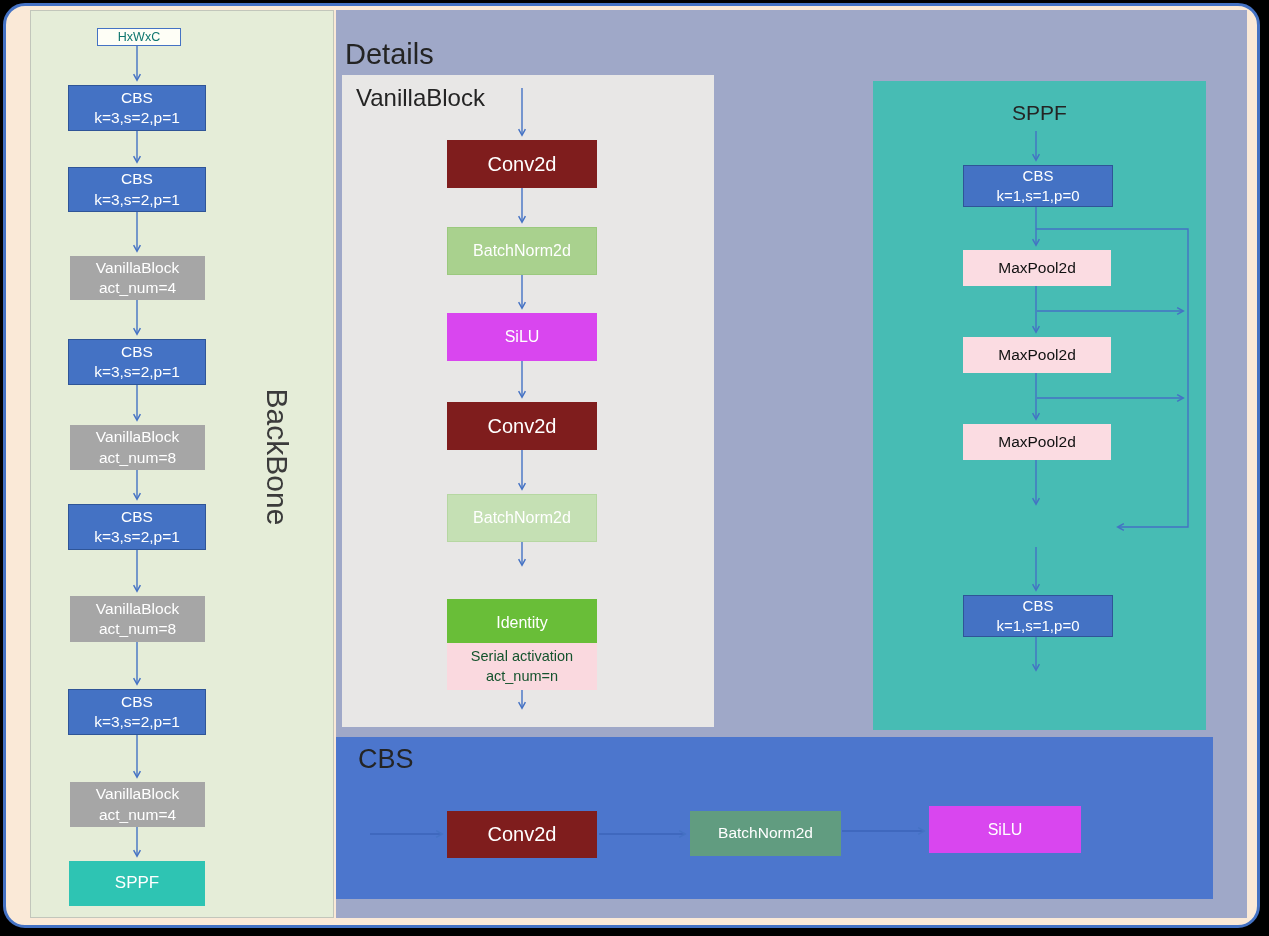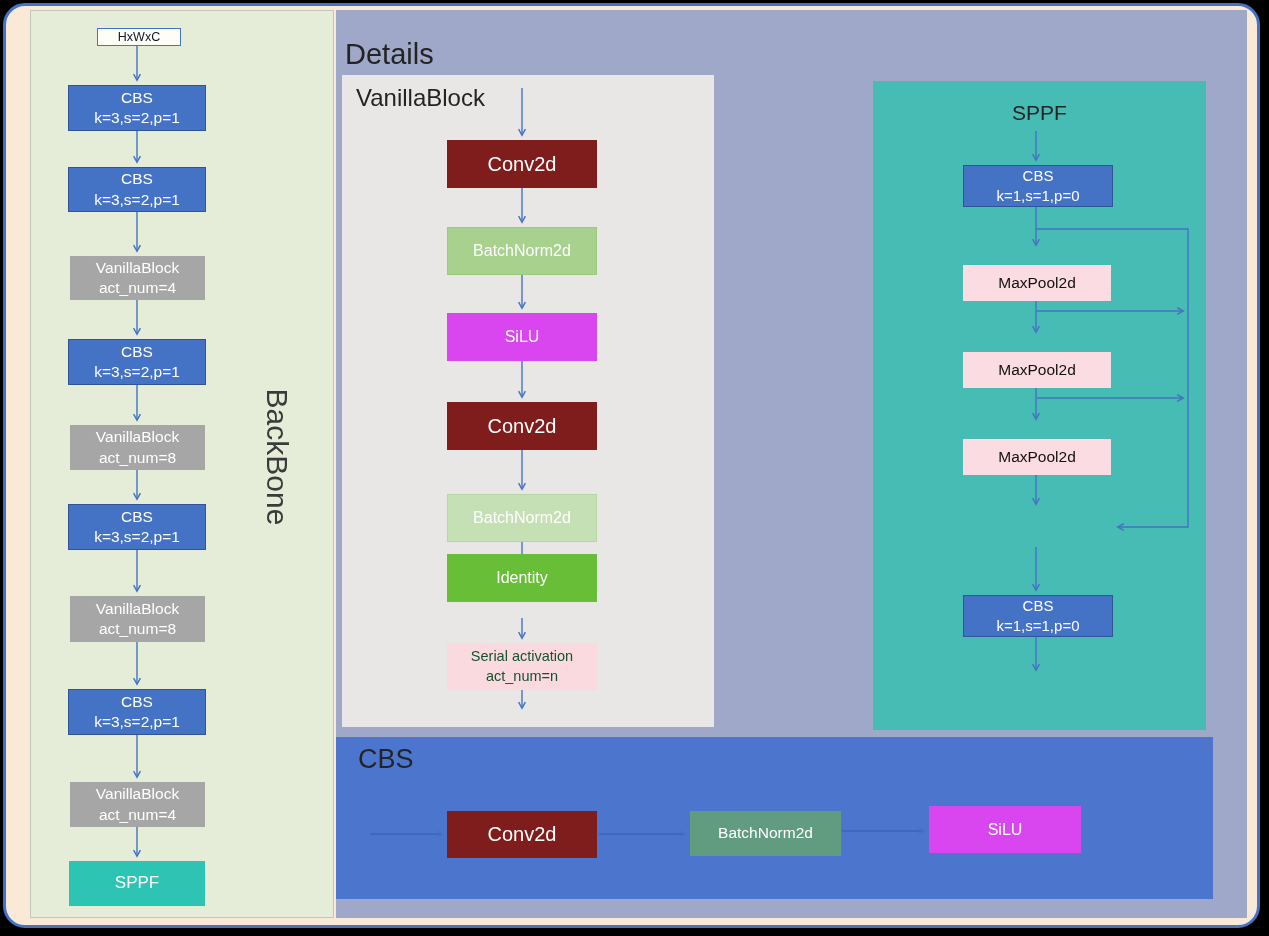--- a/index.html
+++ b/index.html
@@ -20,28 +20,28 @@
   #sppf-title{left:873px;top:101px;width:333px;text-align:center;font-size:21px;}
   #cbs-title{left:358px;top:744px;font-size:27px;}
   #backbone-title{left:167px;top:440px;width:220px;text-align:center;font-size:30px;color:#3b3b3b;
                   transform:rotate(90deg);transform-origin:center;}
 
   .node{position:absolute;display:flex;flex-direction:column;align-items:center;justify-content:center;
         text-align:center;color:#fff;font-size:15.5px;line-height:1.32;z-index:4;box-sizing:border-box;}
   .cbs{background:#4472C4;border:1.5px solid #2F5597;}
   .vanilla{background:#A6A6A6;}
   .sppfnode{background:#2EC4B3;font-size:17px;}
-  .io{background:#FEFEF6;border:1.5px solid #4472C4;color:#0f172a;font-size:12.5px;}
+  .io{background:#FEFEF6;border:1.5px solid #4472C4;color:#0f766e;font-size:12.5px;}
   .conv{background:#7f1d1d;font-size:20px;}
   .bn1{background:#A9D18E;border:1px solid #9BC97E;font-size:16px;}
   .silu{background:#d946ef;font-size:16px;}
   .bn2{background:#C5E0B4;border:1px solid #B6D7A2;font-size:16px;}
   .identity{background:#69BE38;font-size:16px;}
   .serial{background:#FAD9DF;color:#14532d;font-size:14.5px;}
-  .maxpool{background:#FBDCE2;color:#111;font-size:15.5px;margin-top:15px;}
+  .maxpool{background:#FBDCE2;color:#111;font-size:15.5px;}
   .concat{background:#E9B50C;font-size:16px;}
   .bnteal{background:#619C80;font-size:15.5px;}
 
   #connectors{position:absolute;left:0;top:0;z-index:3;pointer-events:none;}
   .flow{stroke:#4472C4;stroke-width:1.4;fill:none;}
   .flow-faint{stroke:#3A62B8;stroke-width:1.4;fill:none;opacity:0.9;}
 </style>
 </head>
 <body>
 
@@ -155,21 +155,21 @@
   </div>
   <div class="node silu" style="left:447px;top:313px;width:150px;height:48px">
     <span>SiLU</span>
   </div>
   <div class="node conv" style="left:447px;top:402px;width:150px;height:48px">
     <span>Conv2d</span>
   </div>
   <div class="node bn2" style="left:447px;top:494px;width:150px;height:48px">
     <span>BatchNorm2d</span>
   </div>
-  <div class="node identity" style="left:447px;top:554px;width:150px;height:48px">
+  <div class="node identity" style="left:447px;top:599px;width:150px;height:48px">
     <span>Identity</span>
   </div>
   <div class="node serial" style="left:447px;top:643px;width:150px;height:47px">
     <span>Serial activation</span>
     <span>act_num=n</span>
   </div>
 
   <div class="node cbs" style="left:963px;top:165px;width:150px;height:42px;font-size:15px">
     <span>CBS</span>
     <span>k=1,s=1,p=0</span>

